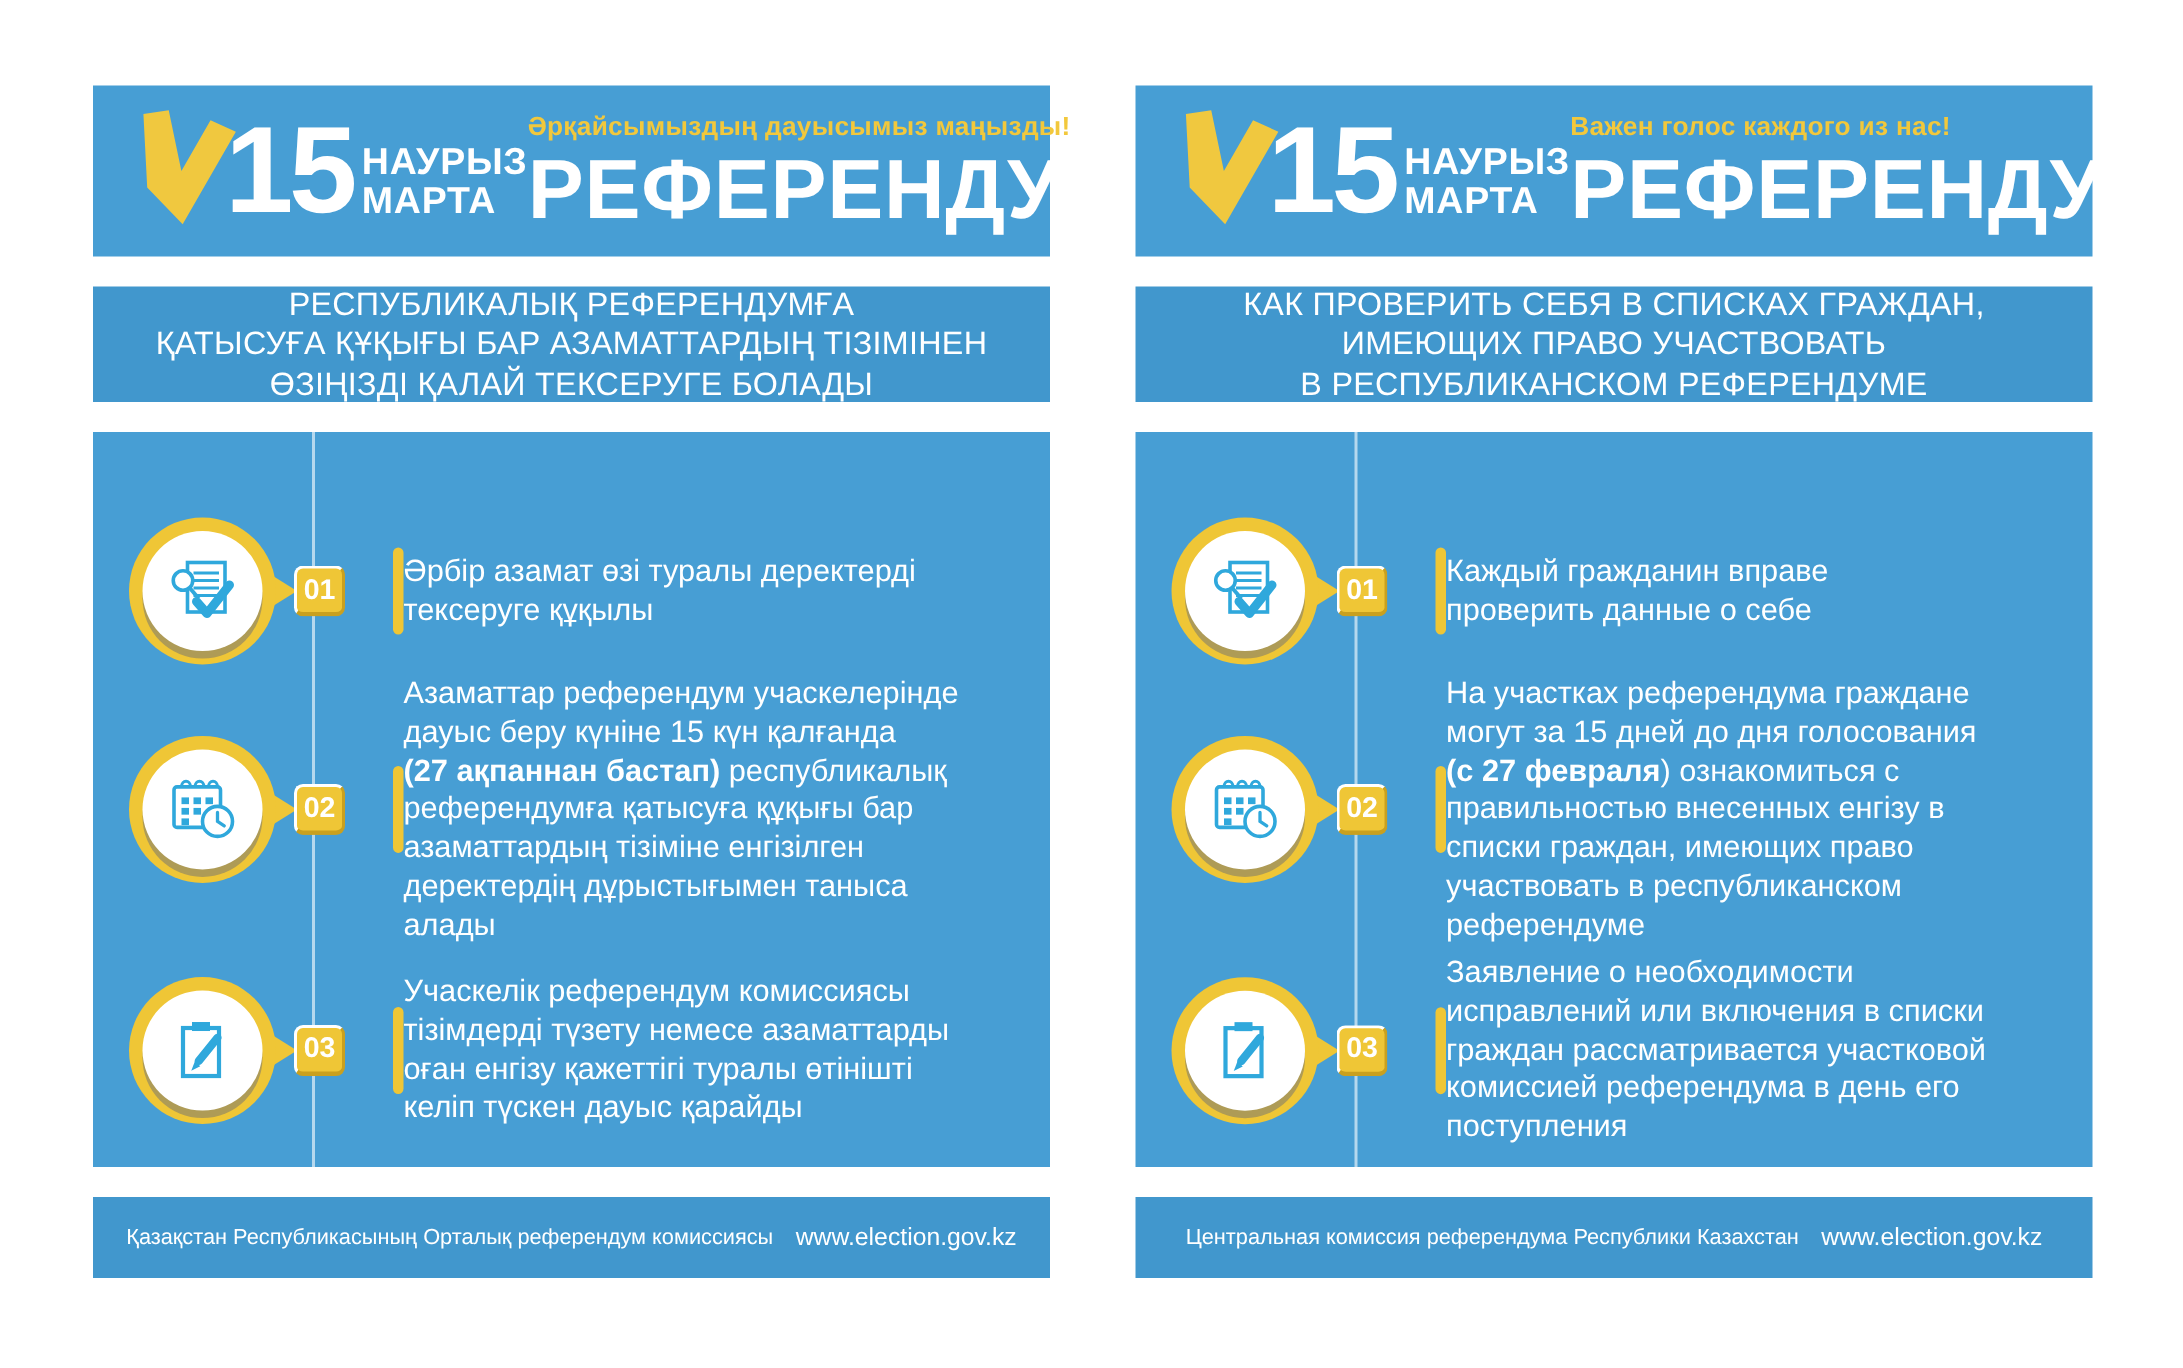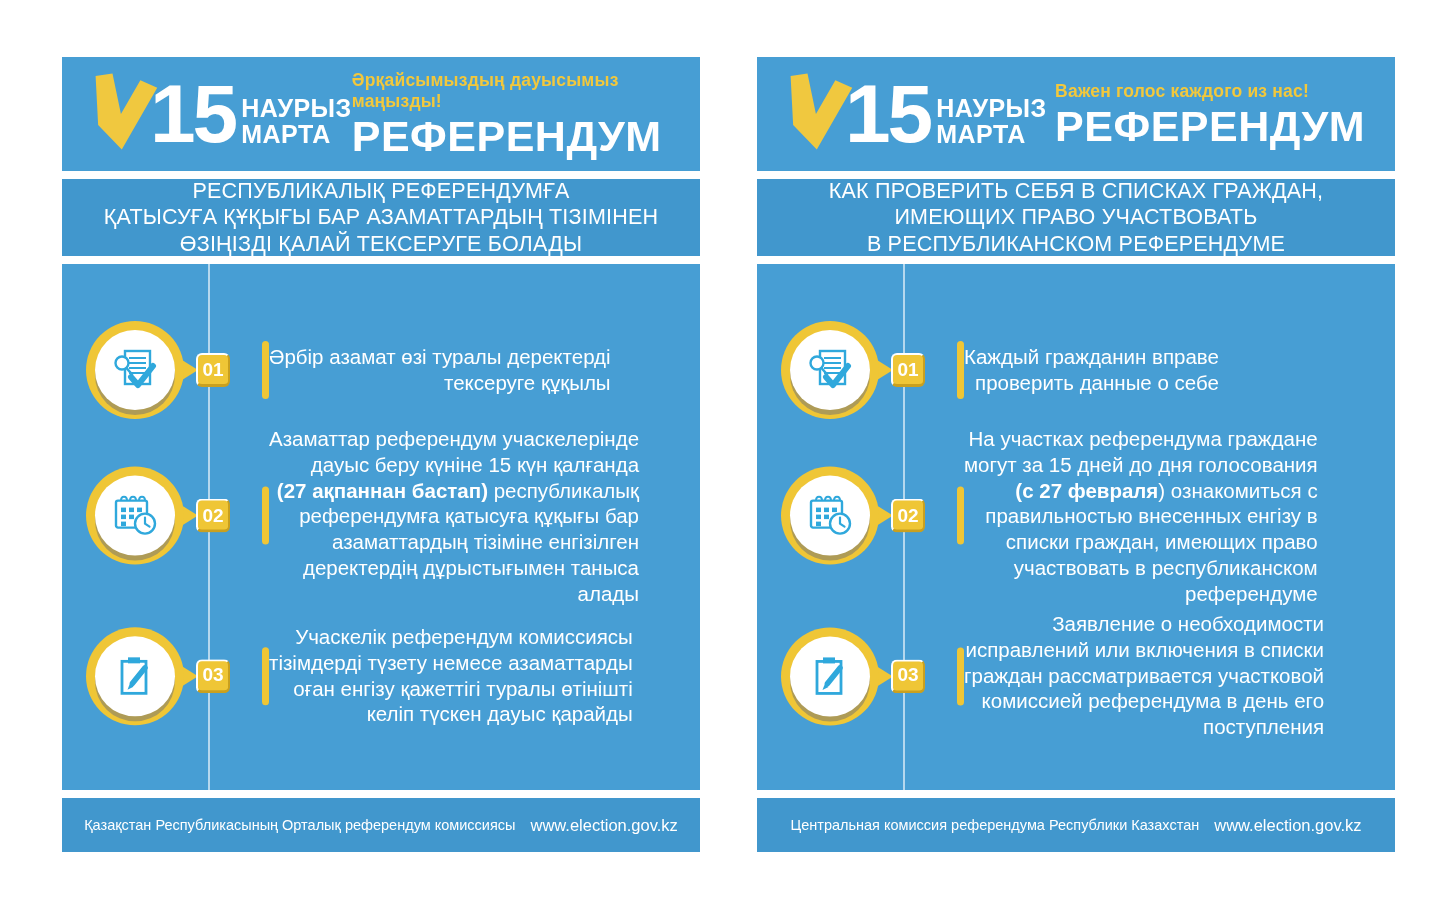--- a/index.html
+++ b/index.html
@@ -1,42 +1,42 @@
 <!DOCTYPE html>
 <html><head>
 <meta charset="utf-8">
 <style>
   html,body{margin:0;padding:0;}
   body{background:#ffffff;font-family:"Liberation Sans", sans-serif;}
   .page{position:relative;width:1455px;height:912px;background:#ffffff;overflow:hidden;}
 
   .poster{position:absolute;top:57px;width:638px;height:795px;background:#ffffff;
-          display:flex;flex-direction:column;gap:8px;}
+          display:flex;flex-direction:column;gap:20px;}
   .poster.left{left:62px;}
   .poster.right{left:757px;}
 
   .band{background:#479ED4;}
   .band-header{height:114px;display:flex;align-items:center;padding:0 30px 0 26px;box-sizing:border-box;}
   .band-title{height:77px;background:#4197CD;display:flex;align-items:center;justify-content:center;
               text-align:center;color:#fff;font-weight:400;font-size:21.5px;line-height:1.22;
               white-space:pre-line;padding:0 18px;box-sizing:border-box;letter-spacing:0.2px;}
-  .band-body{flex:1;position:relative;text-align:right;}
+  .band-body{flex:1;position:relative;}
   .band-footer{height:54px;background:#4197CD;display:flex;flex-direction:row;align-items:center;
                justify-content:center;color:#fff;gap:3px;}
   .footer-org{font-size:14.5px;}
   .footer-site{font-size:16.5px;margin-left:12px;}
 
   
   .logo-mark{flex:none;width:76px;height:94px;}
   .logo-day{font-size:82px;font-weight:800;color:#fff;line-height:0.9;letter-spacing:-3px;margin-left:-14px;}
   .logo-month{color:#fff;font-size:25px;font-weight:700;line-height:1.03;letter-spacing:0.5px;
               margin-left:6px;white-space:pre-line;margin-top:16px;}
   .header-right{margin-left:auto;display:flex;flex-direction:column;align-items:flex-start;}
   .tagline{color:#F2C83C;font-weight:700;font-size:17.5px;margin-bottom:3px;letter-spacing:0.2px;}
-  .brand{color:#fff;font-weight:800;font-size:43px;line-height:1;letter-spacing:0.5px;}
+  .brand{color:#fff;font-weight:800;font-size:56px;line-height:1;letter-spacing:0.5px;}
 
   
   .vline{position:absolute;left:146px;top:0;bottom:0;width:2px;background:rgba(255,255,255,0.6);}
 
   .item{position:absolute;left:0;right:0;display:flex;align-items:center;transform:translateY(-50%);}
   .item-1{top:106px;}
   .item-2{top:252px;}
   .item-3{top:412px;}
 
   

